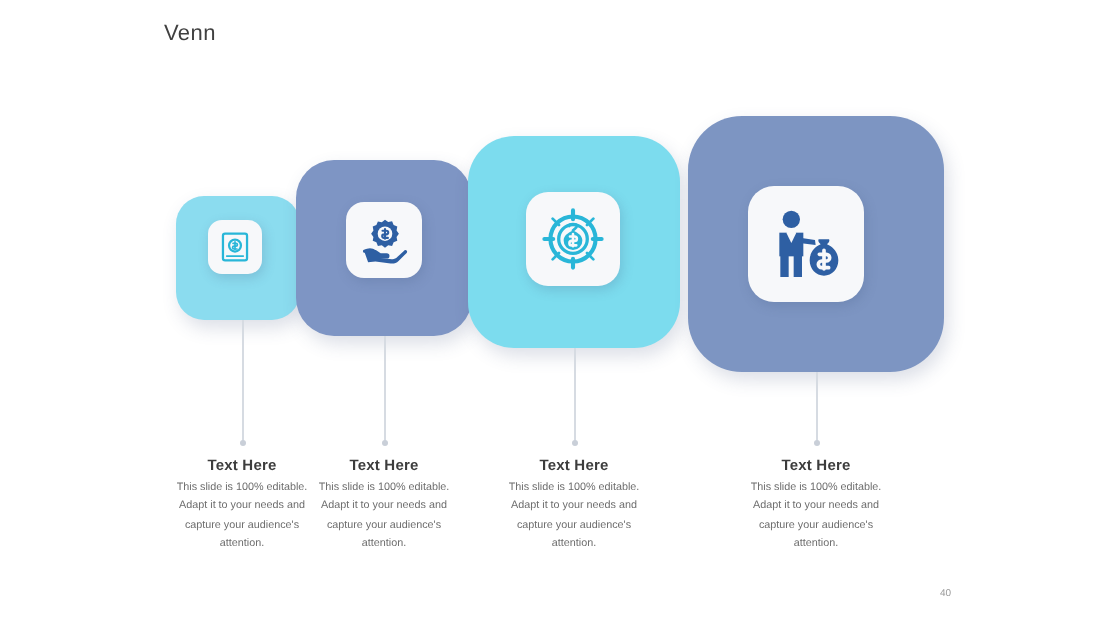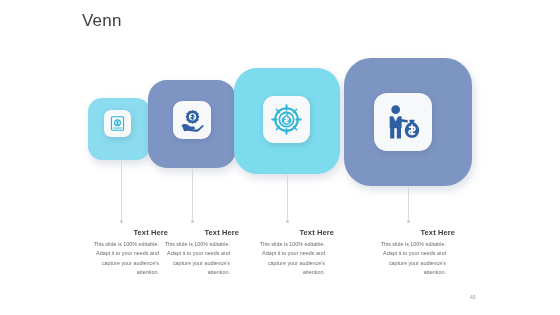--- a/index.html
+++ b/index.html
@@ -20,21 +20,21 @@
     position: absolute;
     inset: 0;
     background: #ffffff;
   }
 
   
   #slide-title {
     position: absolute;
     left: 82px;
     top: 11px;
-    font-size: 17px;
+    font-size: 11px;
     font-weight: 400;
     color: #404040;
     letter-spacing: 0.2px;
     white-space: nowrap;
   }
 
   
   #venn-stack {
     position: absolute;
     left: 0;
@@ -92,21 +92,21 @@
   .connector-dot.d1 { left: 120px; top: 220px; }
   .connector-dot.d2 { left: 191px; top: 220px; }
   .connector-dot.d3 { left: 286px; top: 220px; }
   .connector-dot.d4 { left: 407px; top: 220px; }
 
   
   .text-block {
     position: absolute;
     top: 228px;
     width: 94px;
-    text-align: right;
+    text-align: center;
   }
   .text-block.b1 { left: 74px; }
   .text-block.b2 { left: 145px; }
   .text-block.b3 { left: 240px; }
   .text-block.b4 { left: 361px; }
 
   .tb-heading {
     font-size: 7.5px;
     font-weight: 700;
     color: #3d3d3d;

